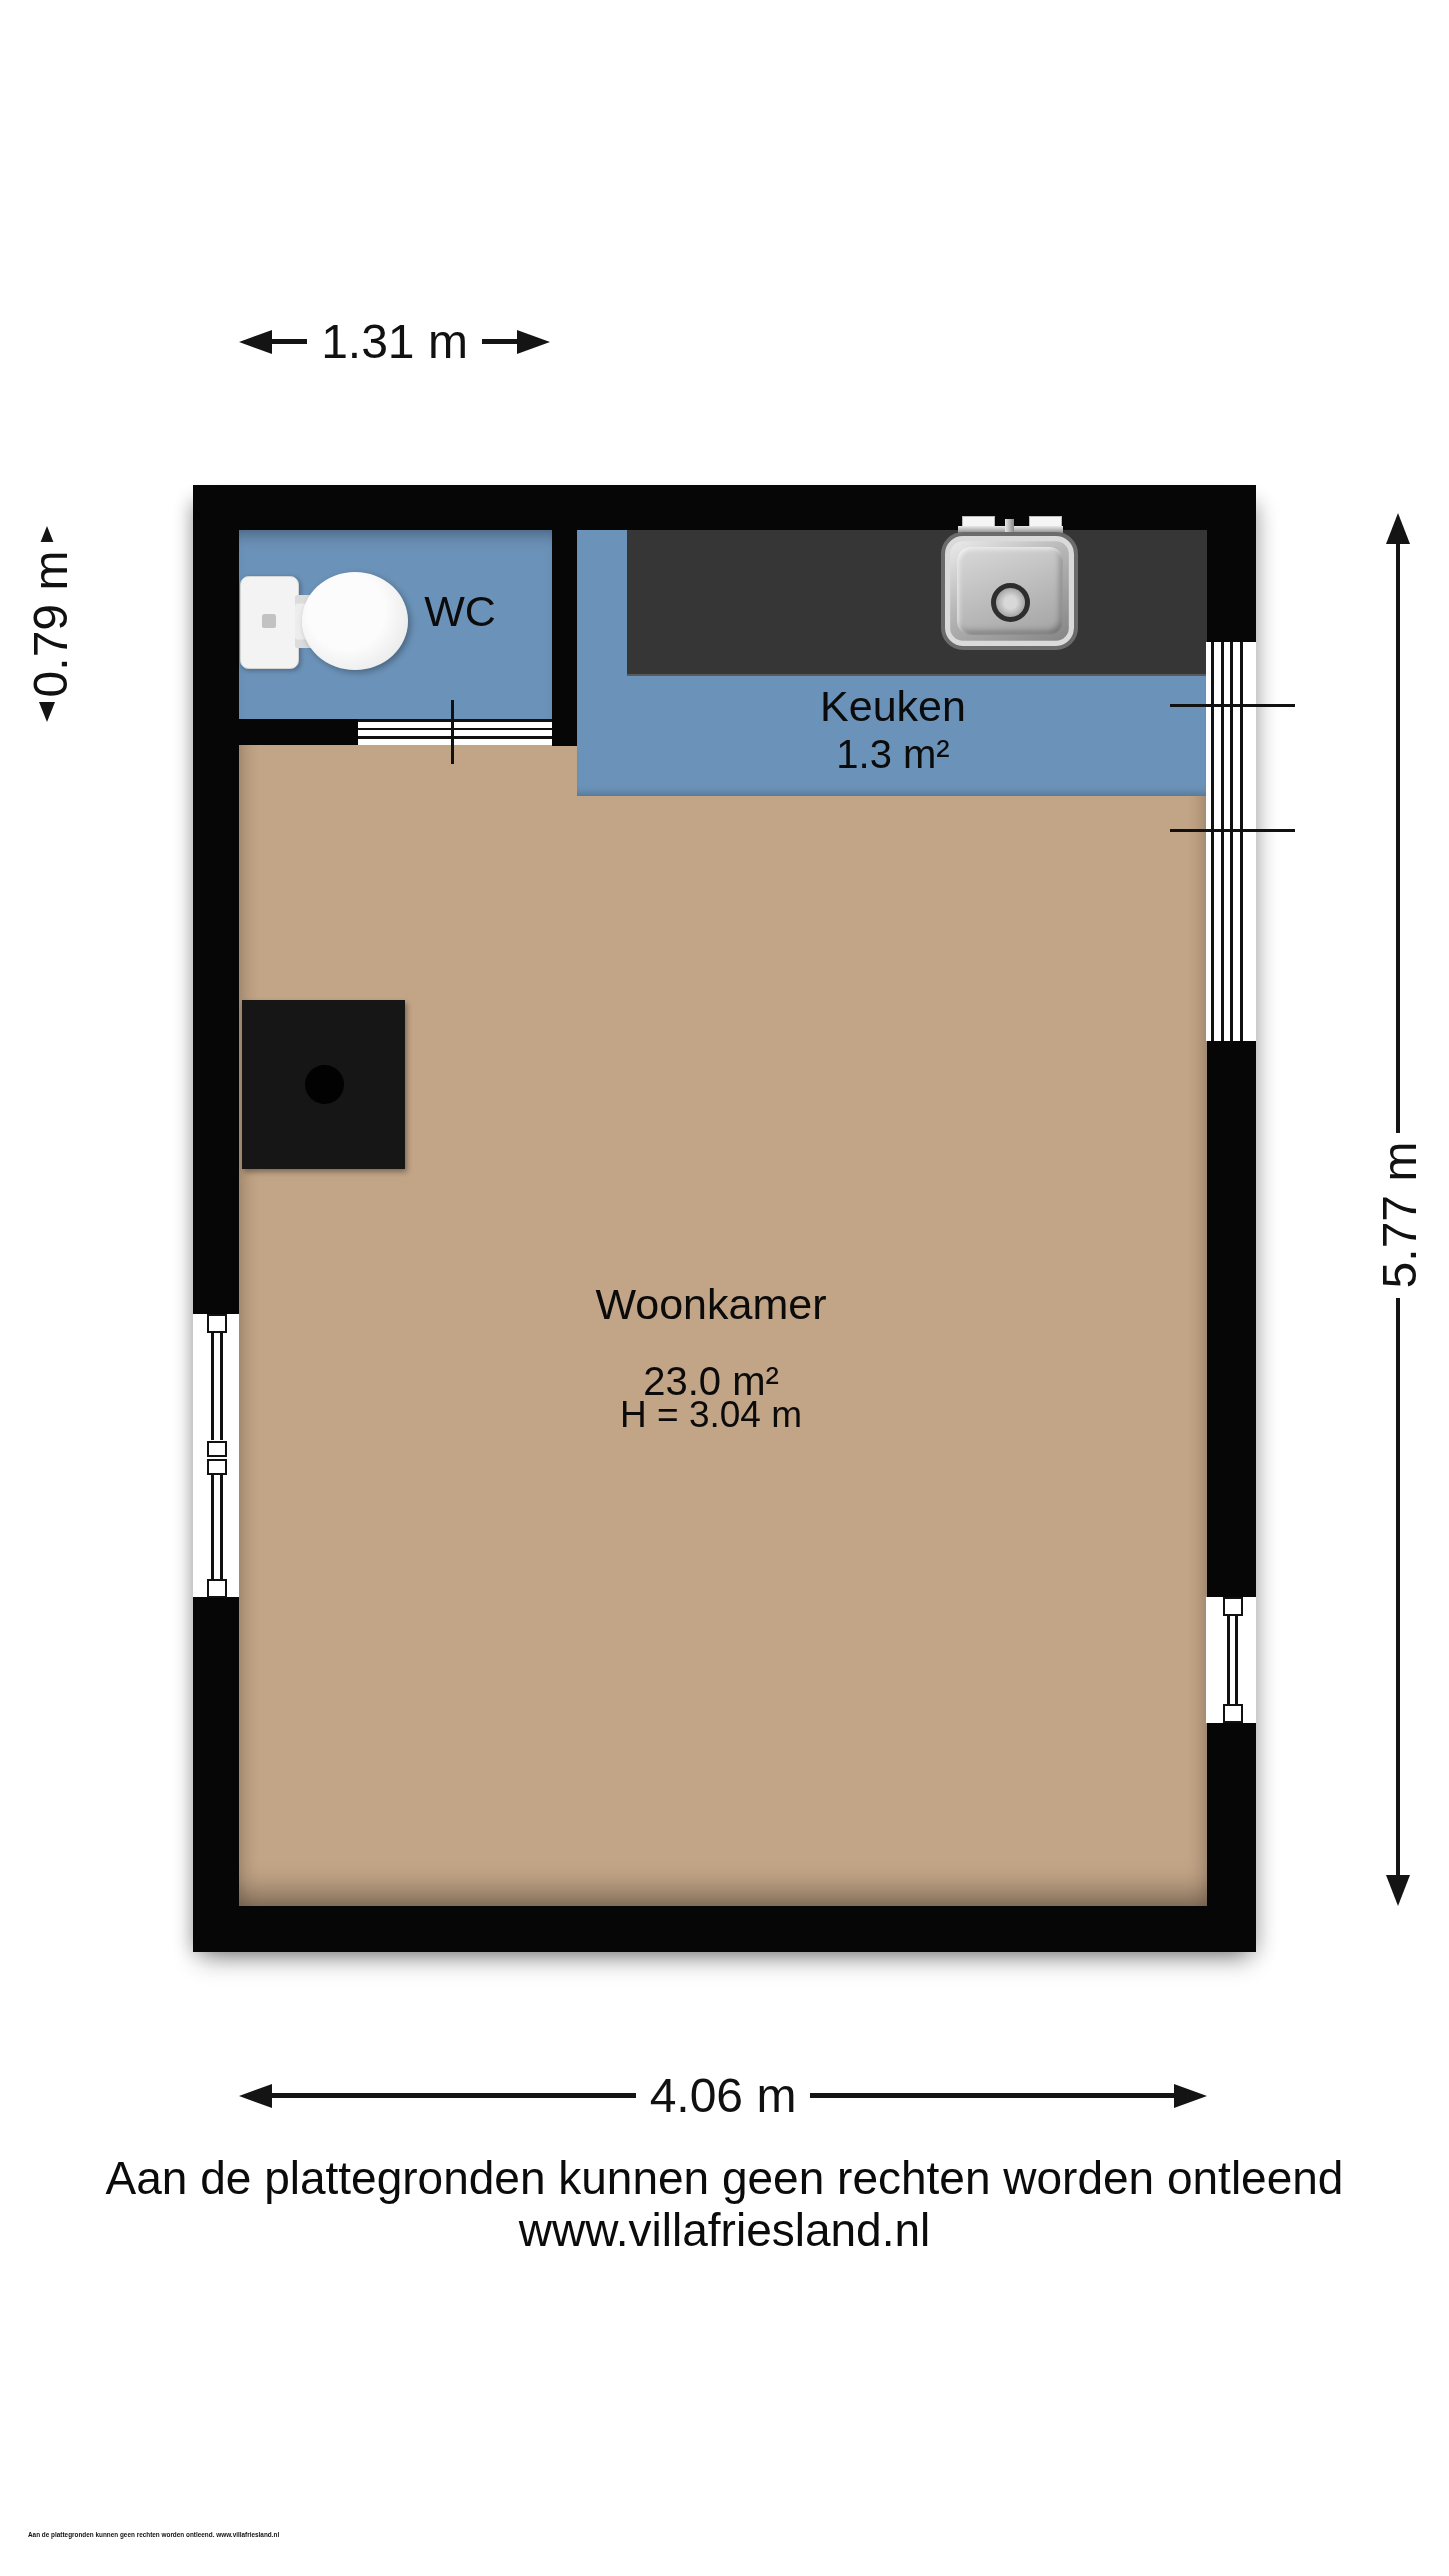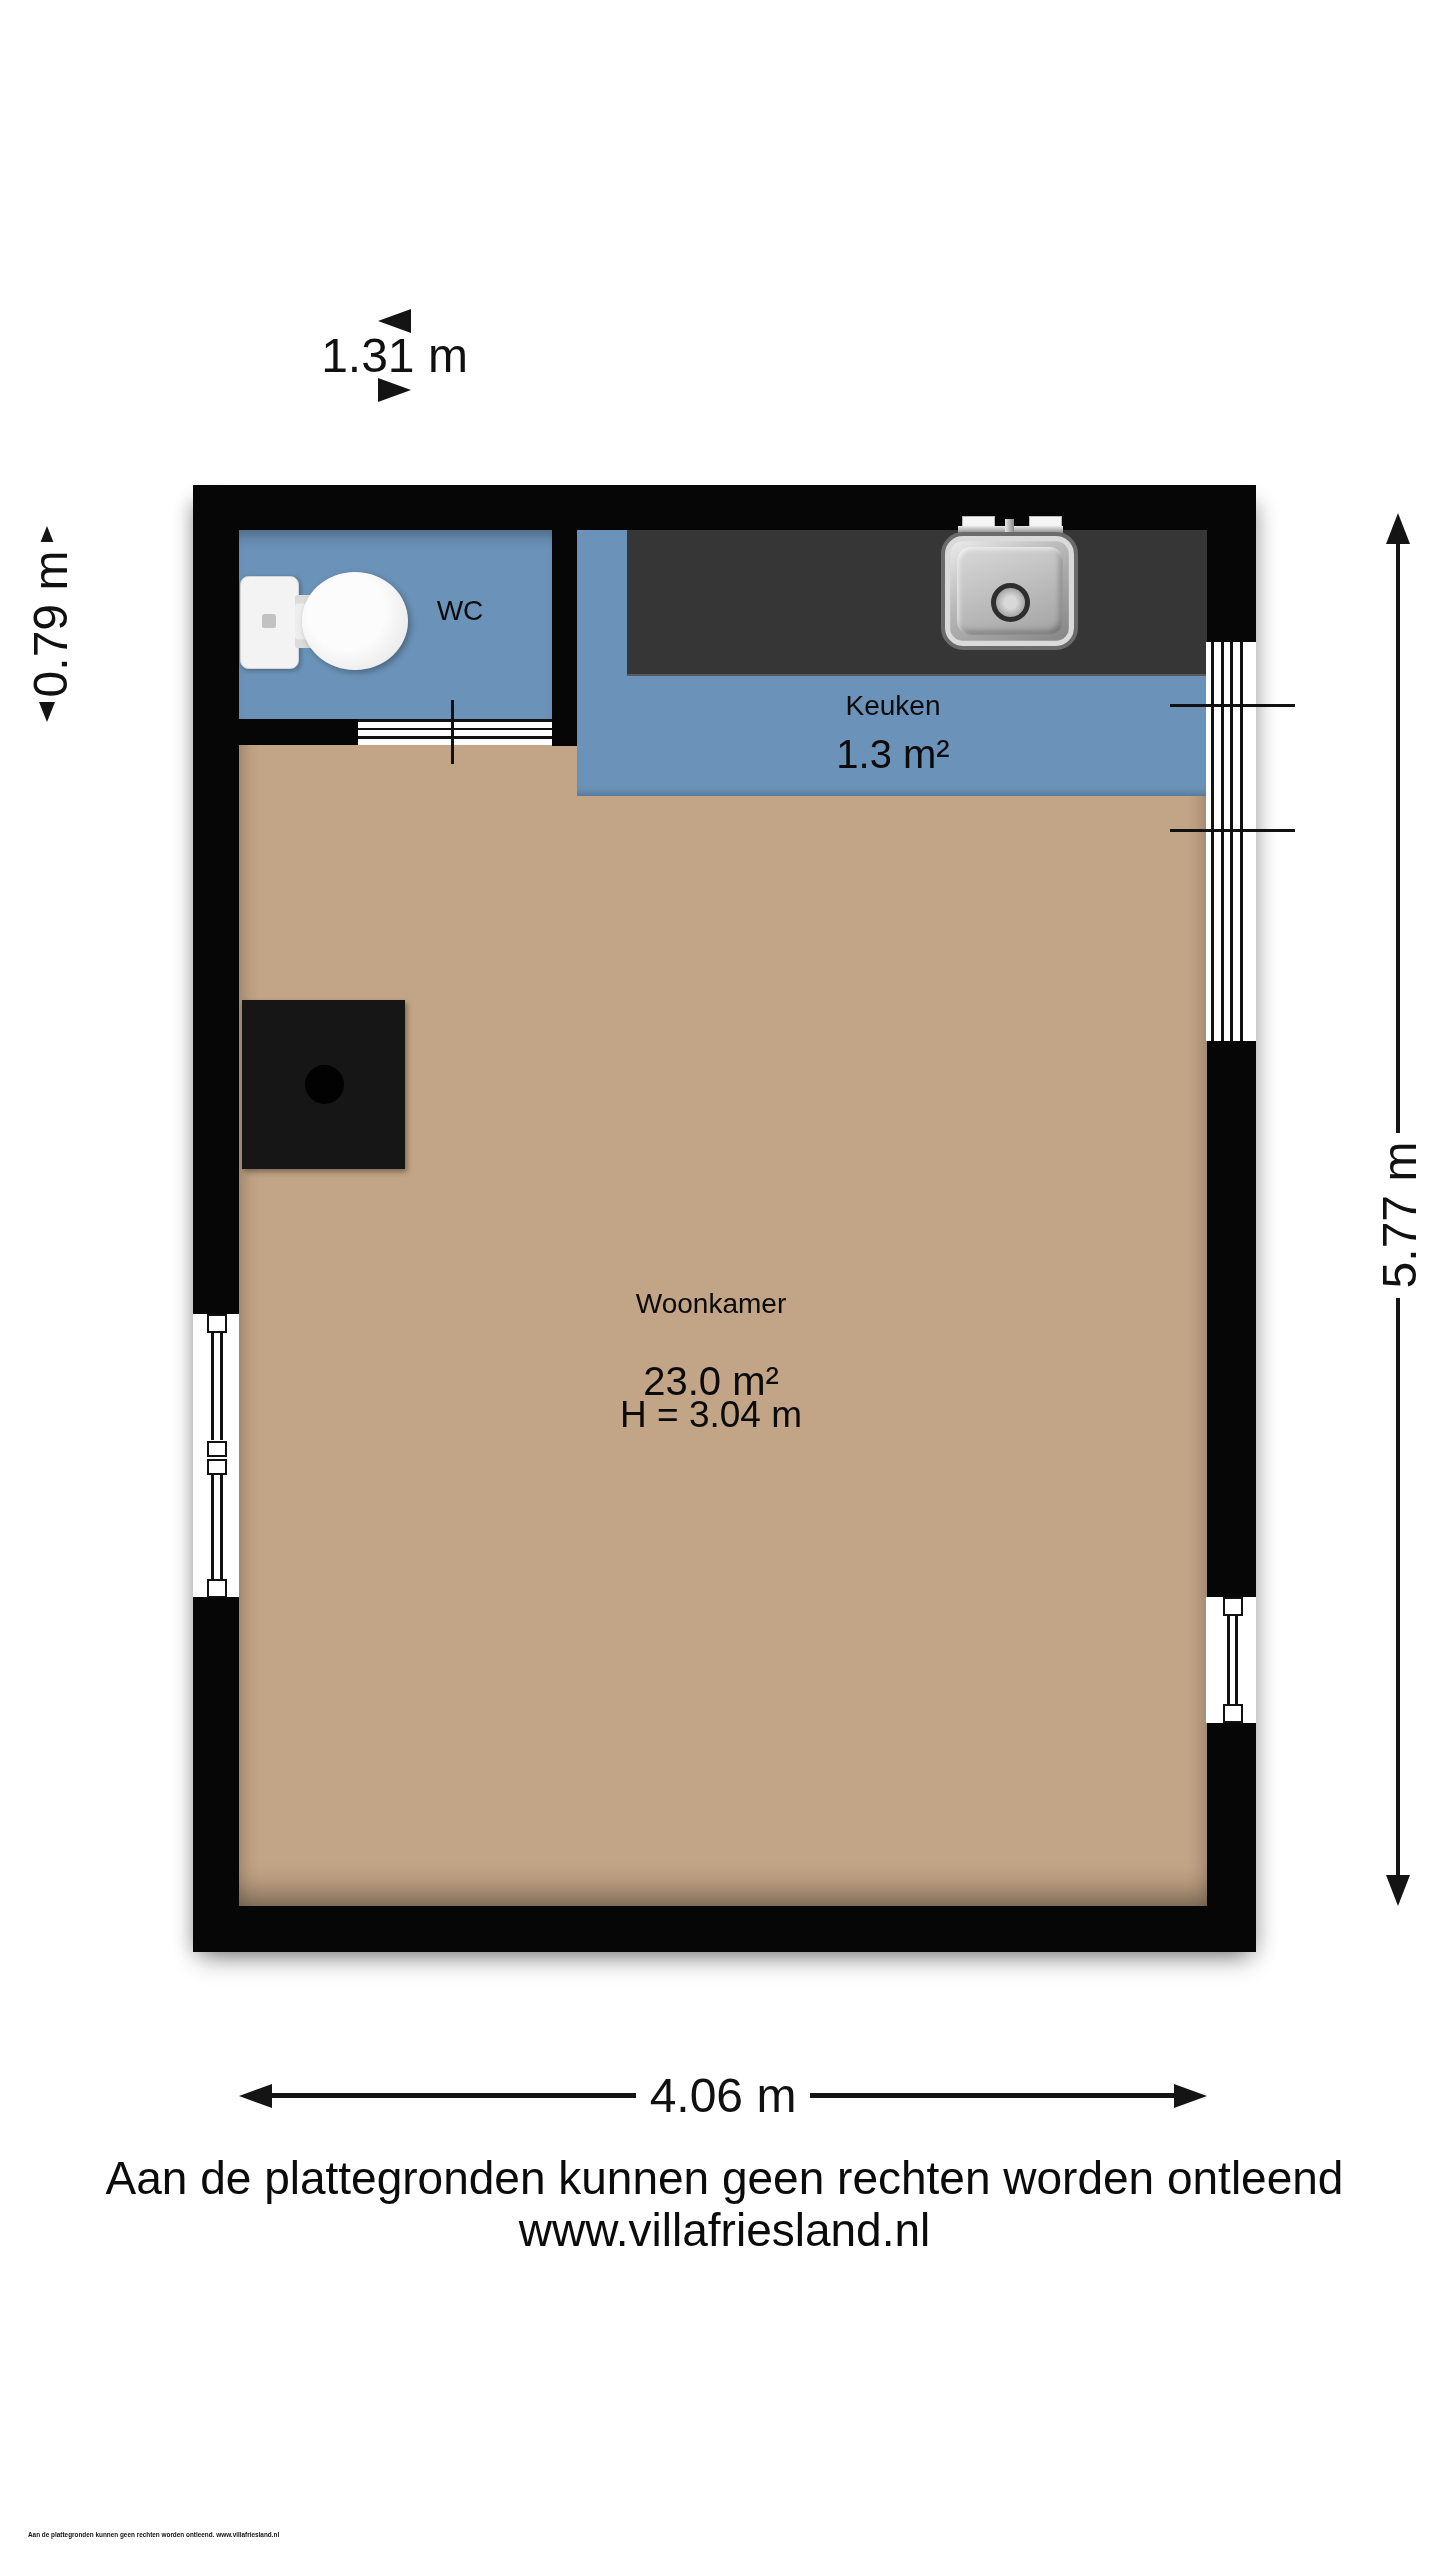--- a/index.html
+++ b/index.html
@@ -50,33 +50,33 @@
   .sink-bowl{left:0px;top:16.3px;width:137px;height:118px;border-radius:22px;background:linear-gradient(150deg,#f1f1f1 0%,#b5b5b5 45%,#808080 100%);border:4.3px solid #6b6b6b;box-sizing:border-box;box-shadow:inset 0 0 0 5.2px #dadada;}
   .sink-inner{left:15.5px;top:31px;width:106px;height:88px;border-radius:13.7px;background:linear-gradient(160deg,#d9d9d9,#a2a2a2);box-shadow:inset 1.7px 1.7px 5.2px rgba(255,255,255,.8), inset -2.6px -3.4px 6.9px rgba(0,0,0,.35);}
   .sink-pad-l{left:20.6px;top:0px;width:31px;height:33px;background:#f5f5f5;border:0.9px solid #bbb;}
   .sink-pad-r{left:88px;top:0px;width:31px;height:33px;background:#f5f5f5;border:0.9px solid #bbb;}
   .sink-bar{left:17px;top:10.3px;width:105px;height:6.9px;background:linear-gradient(#e8e8e8,#8f8f8f);}
   .sink-stem{left:64px;top:3.4px;width:9.4px;height:67px;background:linear-gradient(90deg,#e6e6e6,#8a8a8a);}
   .sink-ring{left:50px;top:67px;width:39px;height:39px;border-radius:50%;border:5.2px solid #2e2e2e;background:radial-gradient(#d8d8d8 30%,#9a9a9a 80%);box-sizing:border-box;}
   .tick{position:absolute;height:2.6px;background:#111;}
   
   .room-label{position:absolute;transform:translate(-50%,-50%);white-space:nowrap;color:#0b0b0b;}
-  .lbl-xl{font-size:28px;}
+  .lbl-xl{font-size:43px;}
   .lbl-md{font-size:37px;}
   .lbl-lg{font-size:40px;}
   
   .footer-line{position:absolute;width:100%;text-align:center;font-size:46px;color:#0b0b0b;}
   .fine-print{position:absolute;left:28px;top:2531px;font-size:6.4px;font-weight:bold;color:#111;}
 </style>
 </head>
 <body>
 
 <div id="page">
 
-  <div class="h-dim" style="left:239px;top:309px;width:311px;flex-direction:column;">
+  <div class="h-dim" style="left:239px;top:319px;width:311px;">
     <div class="arr-left"></div>
     <div class="dline"></div>
     <div class="dim-label">1.31 m</div>
     <div class="dline"></div>
     <div class="arr-right"></div>
   </div>
 
 
   <div>
     <div class="arr-up small" style="position:absolute;left:39px;top:526px;"></div>

